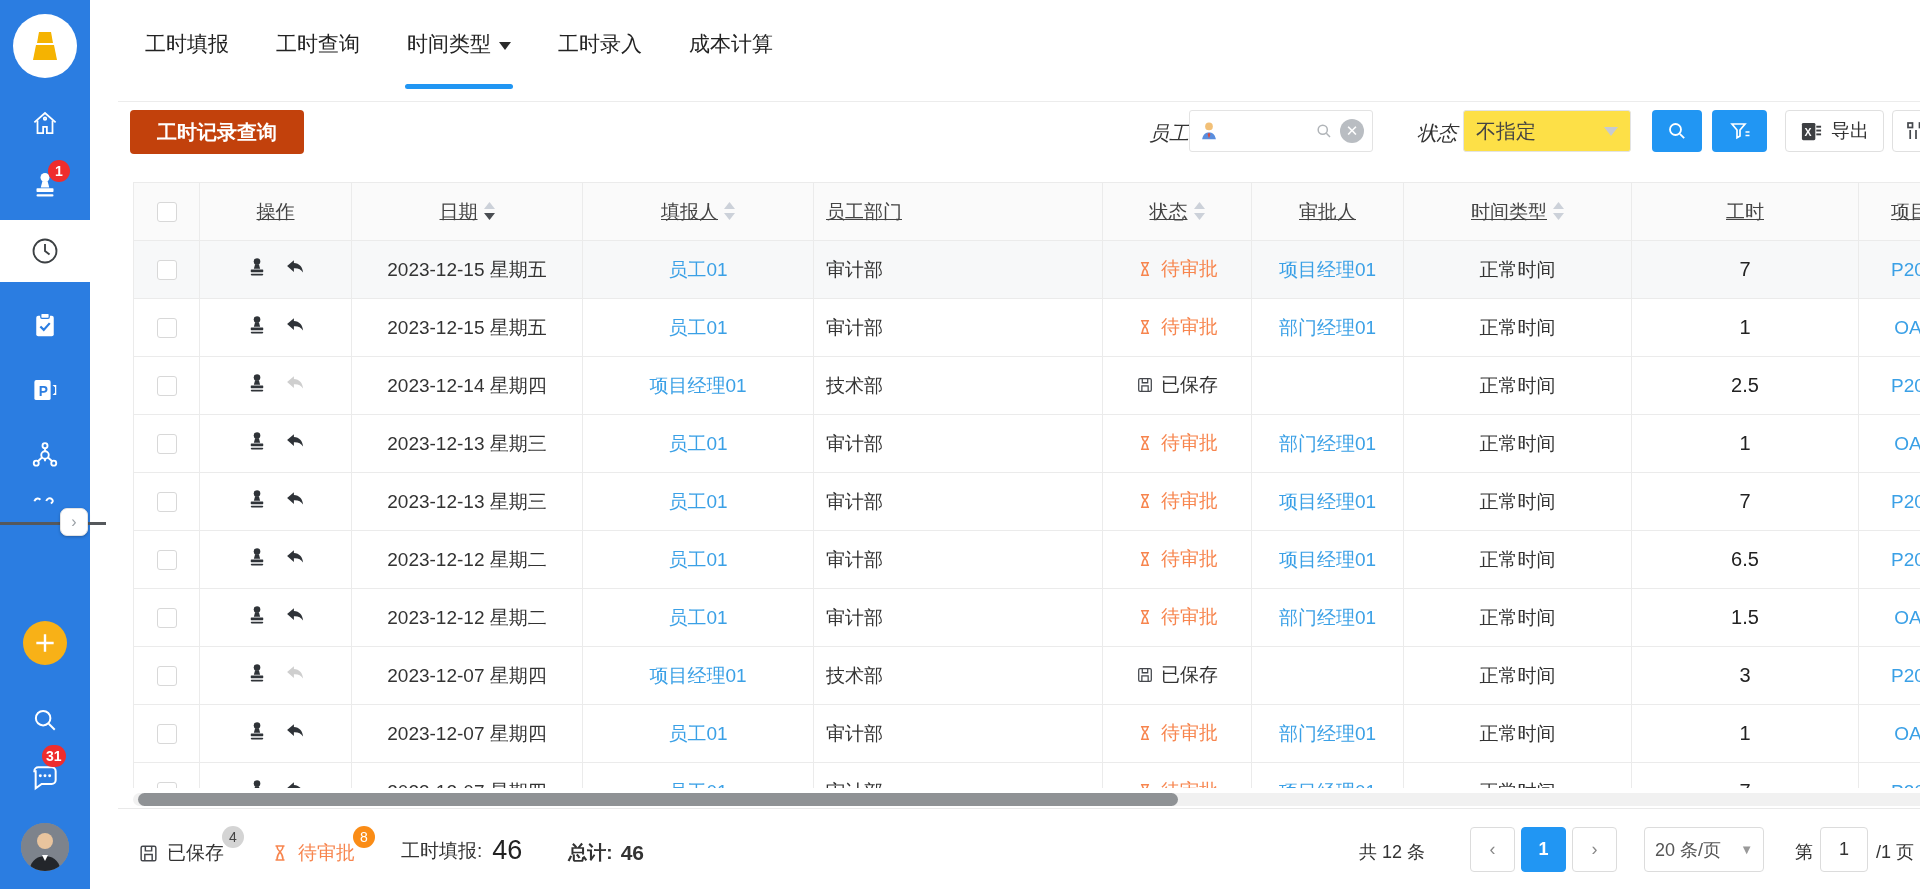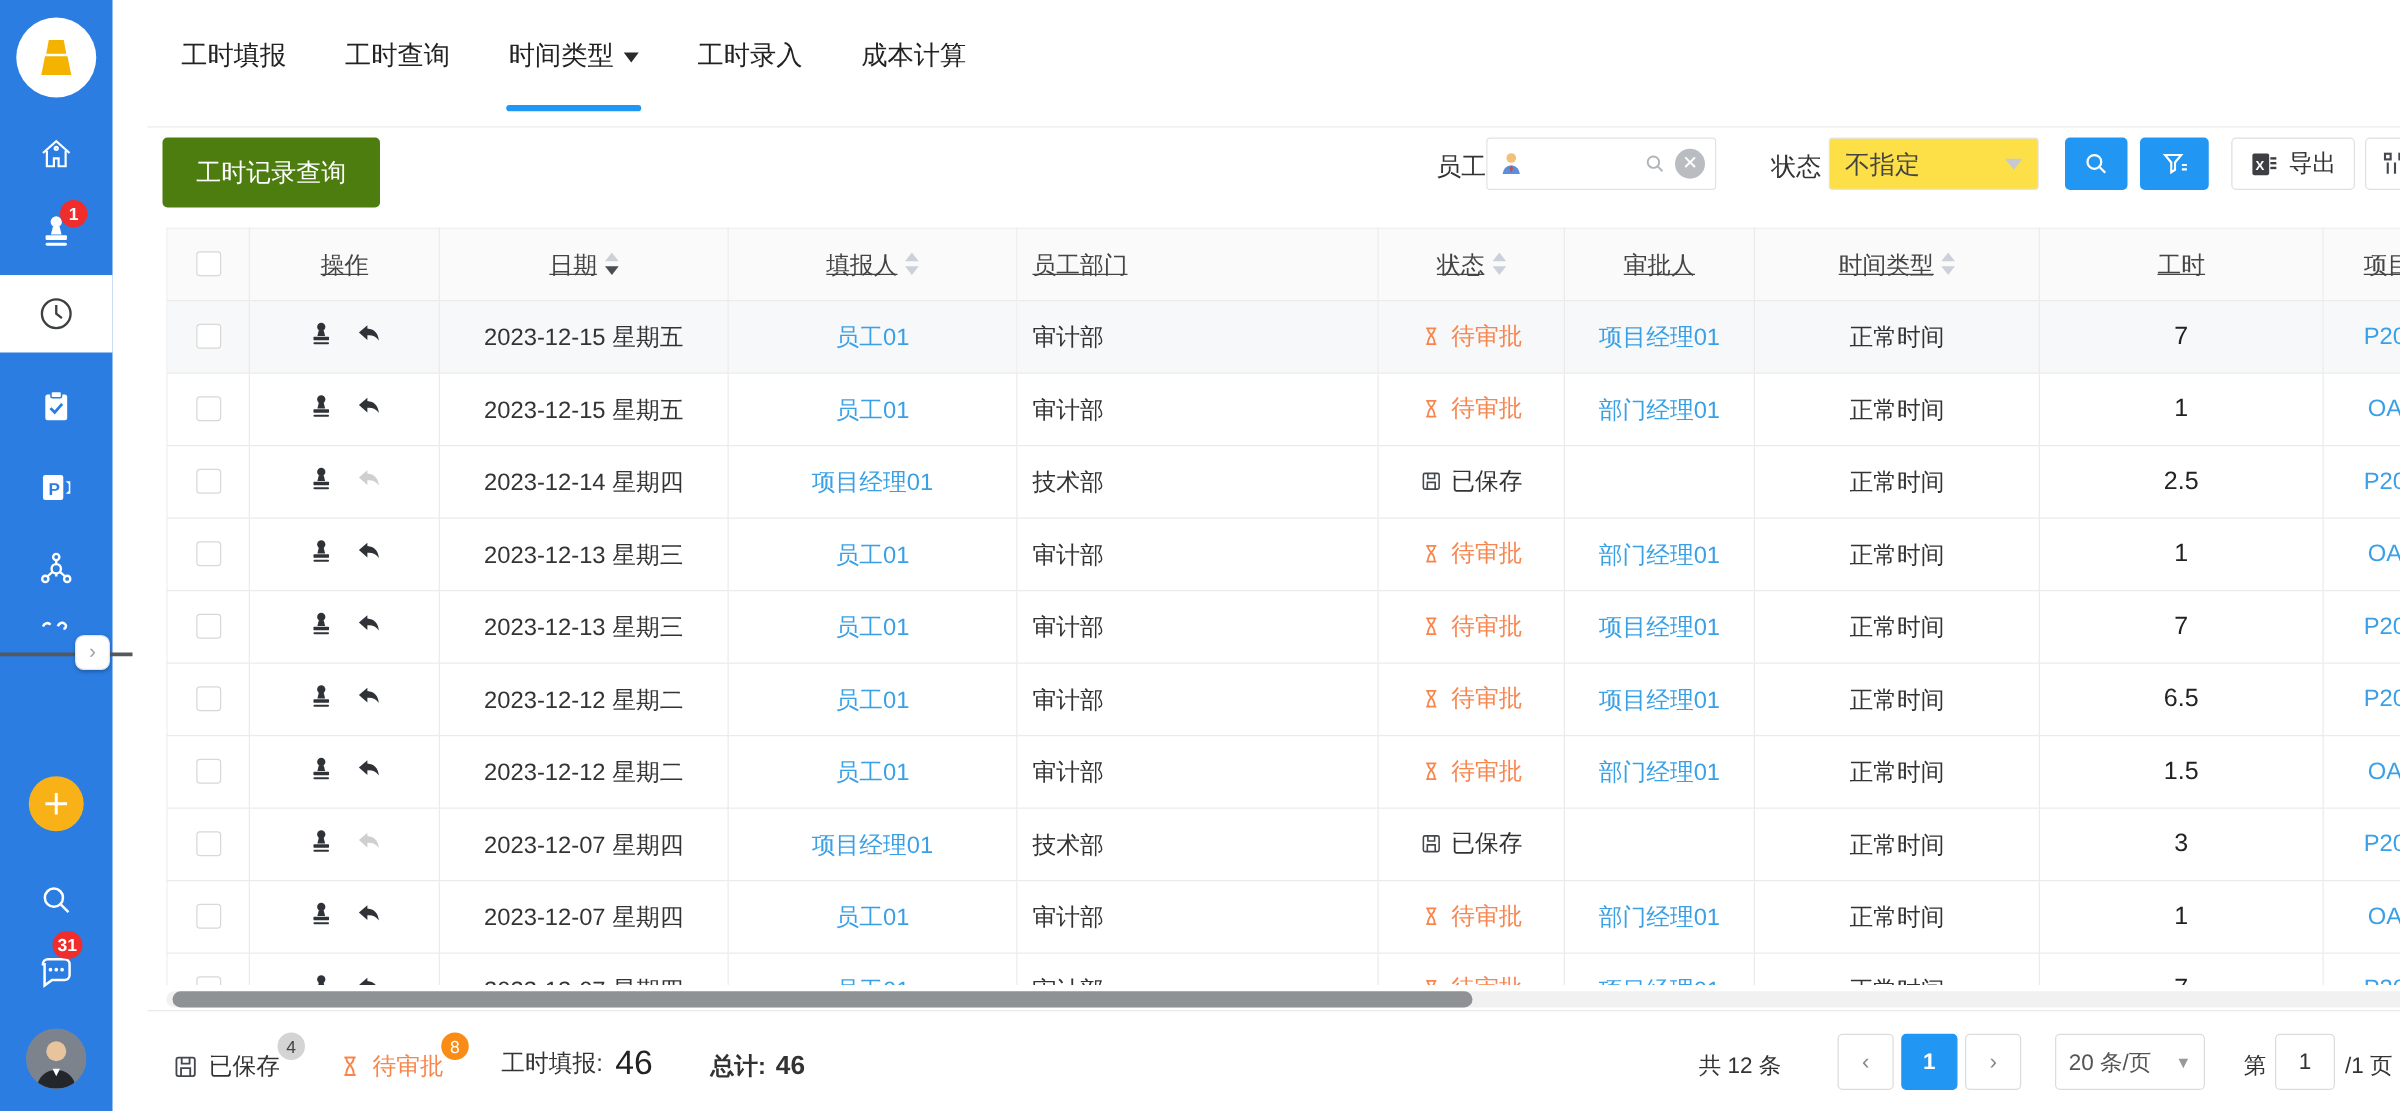--- a/index.html
+++ b/index.html
@@ -26,23 +26,23 @@
   
   .main { position:absolute; left:90px; top:0; width:1830px; height:889px; background:#fff;margin-left:28px; }
 
   .topbar { position:absolute; left:0; top:0; width:1830px; height:102px; background:#fff; border-bottom:1px solid #ececec; }
   .tabs { display:flex; gap:47px; padding:30px 0 0 27px; }
   .tab { position:relative; font-size:21px; color:#222; display:flex; align-items:center; gap:8px; cursor:pointer; }
   .tab .caret { width:0; height:0; border-left:6px solid transparent; border-right:6px solid transparent; border-top:8px solid #2a2a2a; margin-top:3px; }
   .tab.active::after { content:""; position:absolute; left:-2px; right:-2px; top:54px; height:5px; border-radius:3px; background:#2196f3; }
 
   
-  .query-tab { position:absolute; left:12px; top:110px; width:174px; height:56px; background:#4d7c0f; color:#fff;
-    font-size:20px; border:none; border-radius:4px; display:flex; align-items:center; justify-content:center; }
-  .flt-label { position:absolute; top:120px; font-size:20px; color:#333; }
+  .query-tab { position:absolute; left:12px; top:110px; width:174px; height:44px; background:#c2410c; color:#fff;
+    font-size:20px; border:none; border-radius:4px; display:flex; align-items:center; justify-content:center;font-weight:bold; }
+  .flt-label { position:absolute; top:120px; font-size:20px; color:#333;font-style:italic; }
   .emp-input { position:absolute; left:1071px; top:110px; width:184px; height:42px; border:1px solid #e3e3e3; border-radius:3px;
     background:#fff; display:flex; align-items:center; padding:0 8px; gap:6px; }
   .emp-input input { border:none; outline:none; flex:1; min-width:10px; font-size:18px; font-family:inherit; }
   .clear-btn { width:24px; height:24px; border-radius:50%; background:#b9bdc2; color:#fff; font-size:15px; line-height:24px;
     text-align:center; flex:none; }
   .status-select { position:absolute; left:1345px; top:110px; width:168px; height:42px; border:1px solid #e3e3e3; border-radius:3px;
     background:#fde047; display:flex; align-items:center; justify-content:space-between; padding:0 12px; font-size:20px; color:#444; }
   .sel-caret { width:0; height:0; border-left:7px solid transparent; border-right:7px solid transparent; border-top:9px solid #c6cad0; }
   .icon-btn { position:absolute; top:110px; height:42px; border-radius:4px; display:flex; align-items:center; justify-content:center; border:none; }
   .btn-blue { background:#2196f3; }

